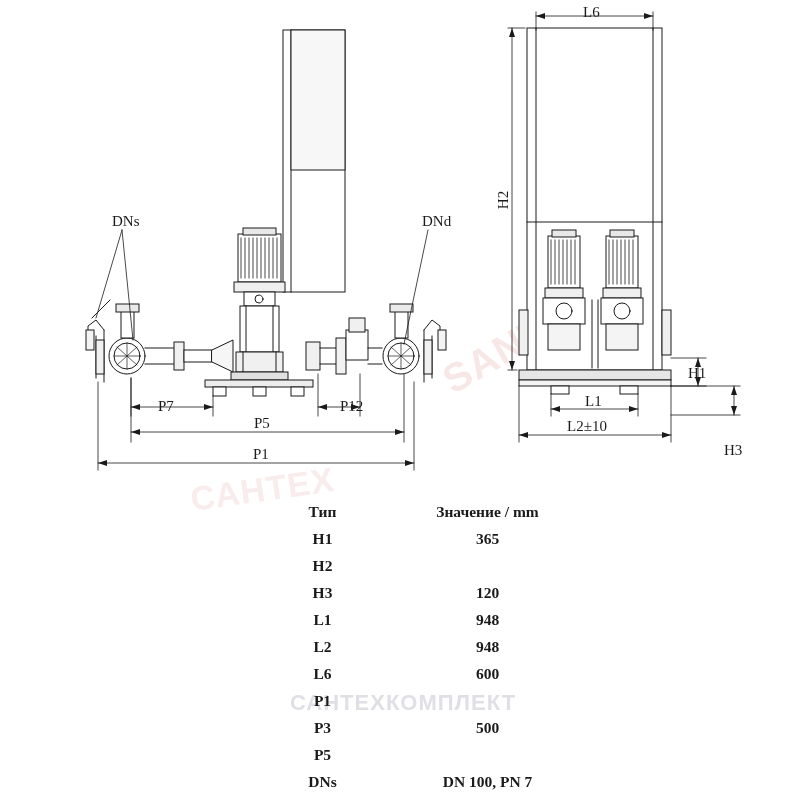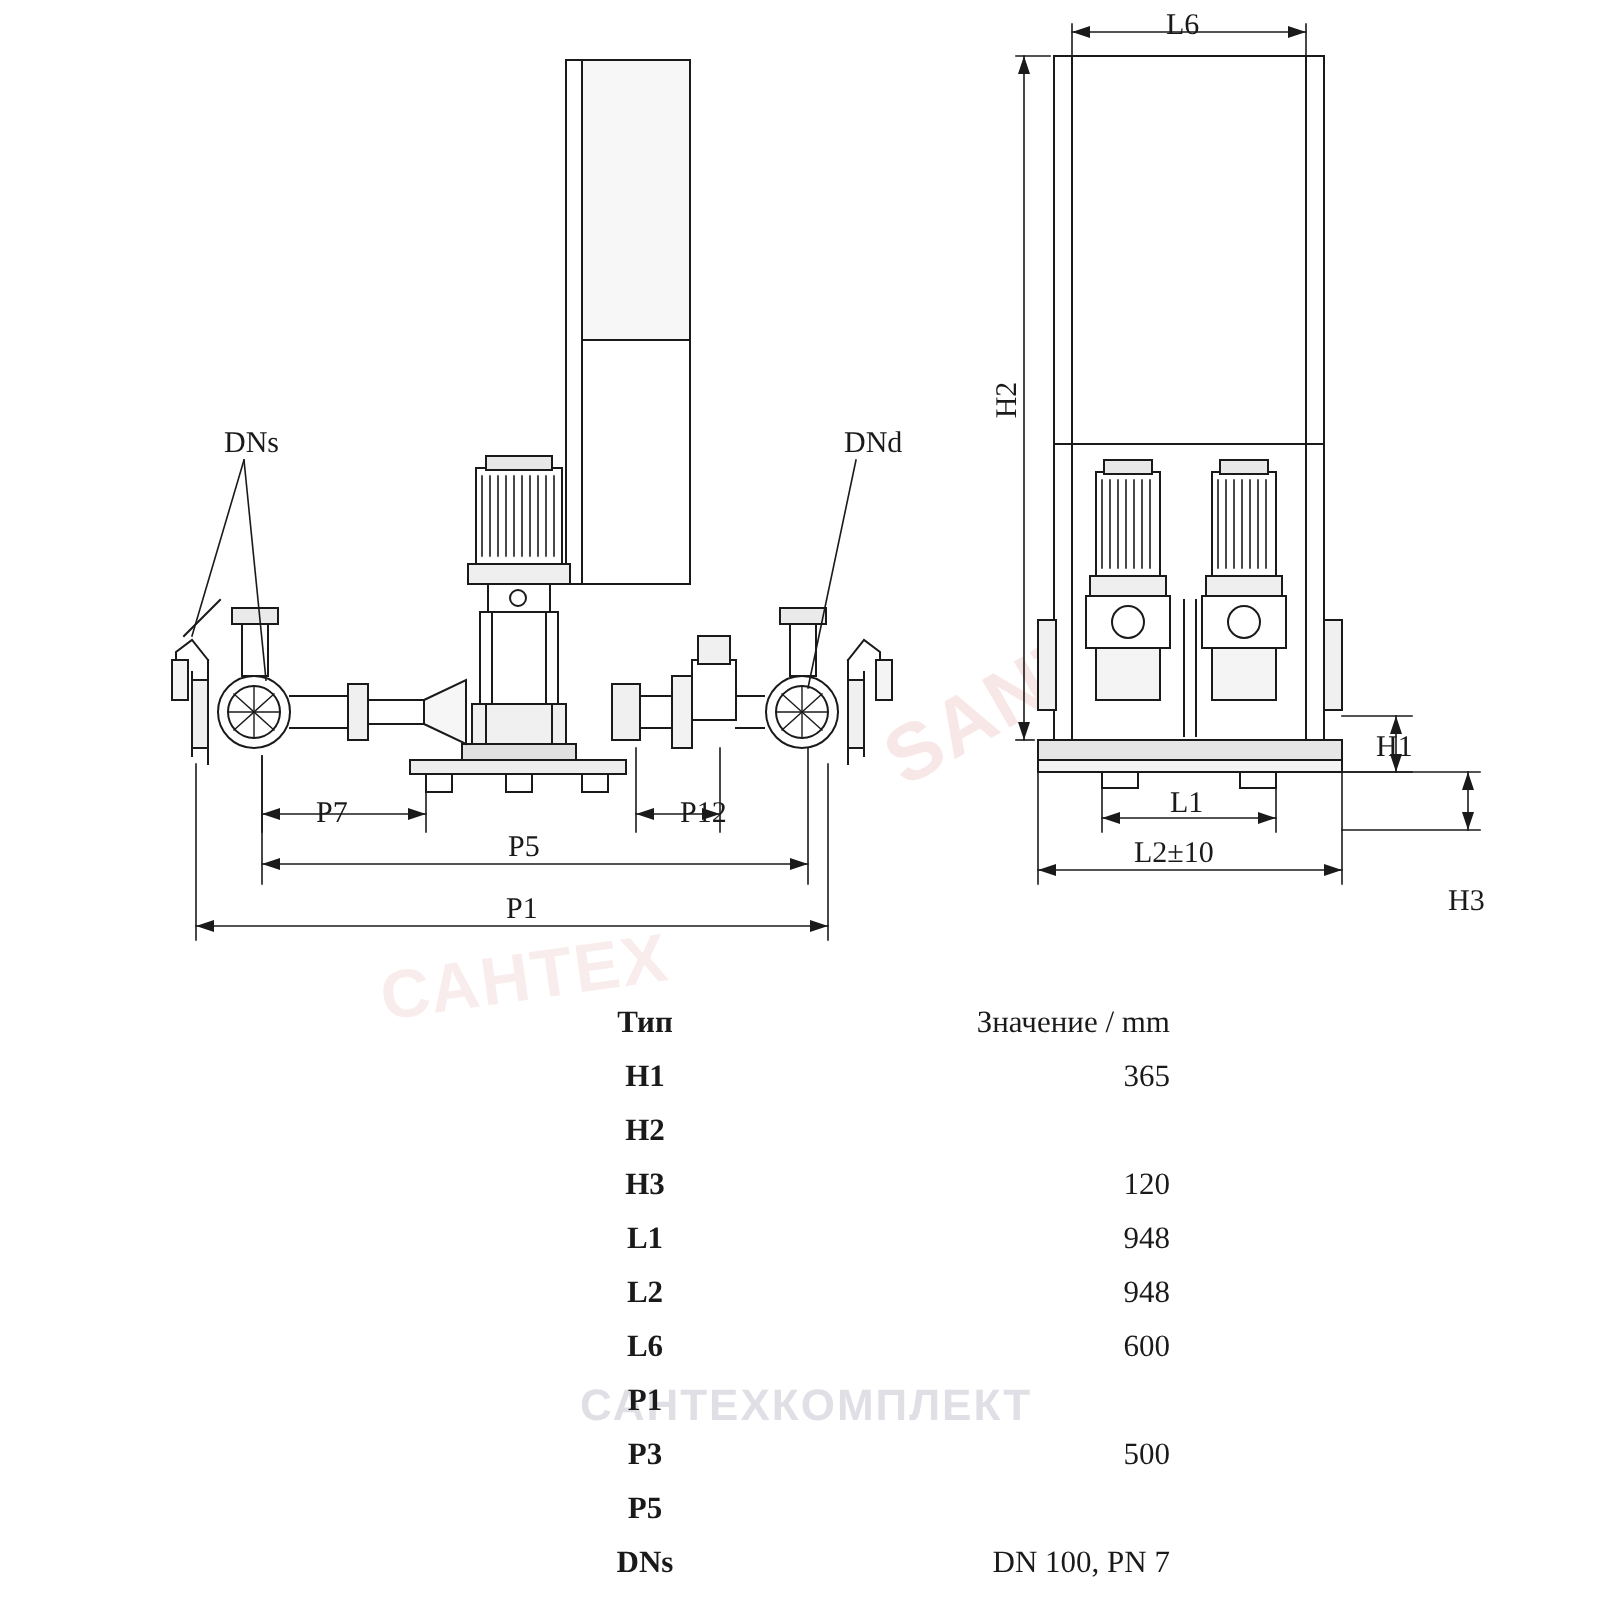--- a/index.html
+++ b/index.html
@@ -43,22 +43,22 @@
     height: 27px;
     align-items: center;
   }
   .spec-head .c1, .spec-row .c1 {
     width: 135px;
     text-align: center;
     font-weight: bold;
   }
   .spec-head .c2, .spec-row .c2 {
     flex: 1;
-    text-align: right;
-    font-weight: normal;
+    text-align: center;
+    font-weight: bold;
   }
   .spec-head { font-weight: bold; }
 </style>
 </head>
 <body>
 
 <div id="stage">
 
   <div class="wm wm1">SANTEH.RU</div>
   <div class="wm wm2">САНТЕХ</div>

